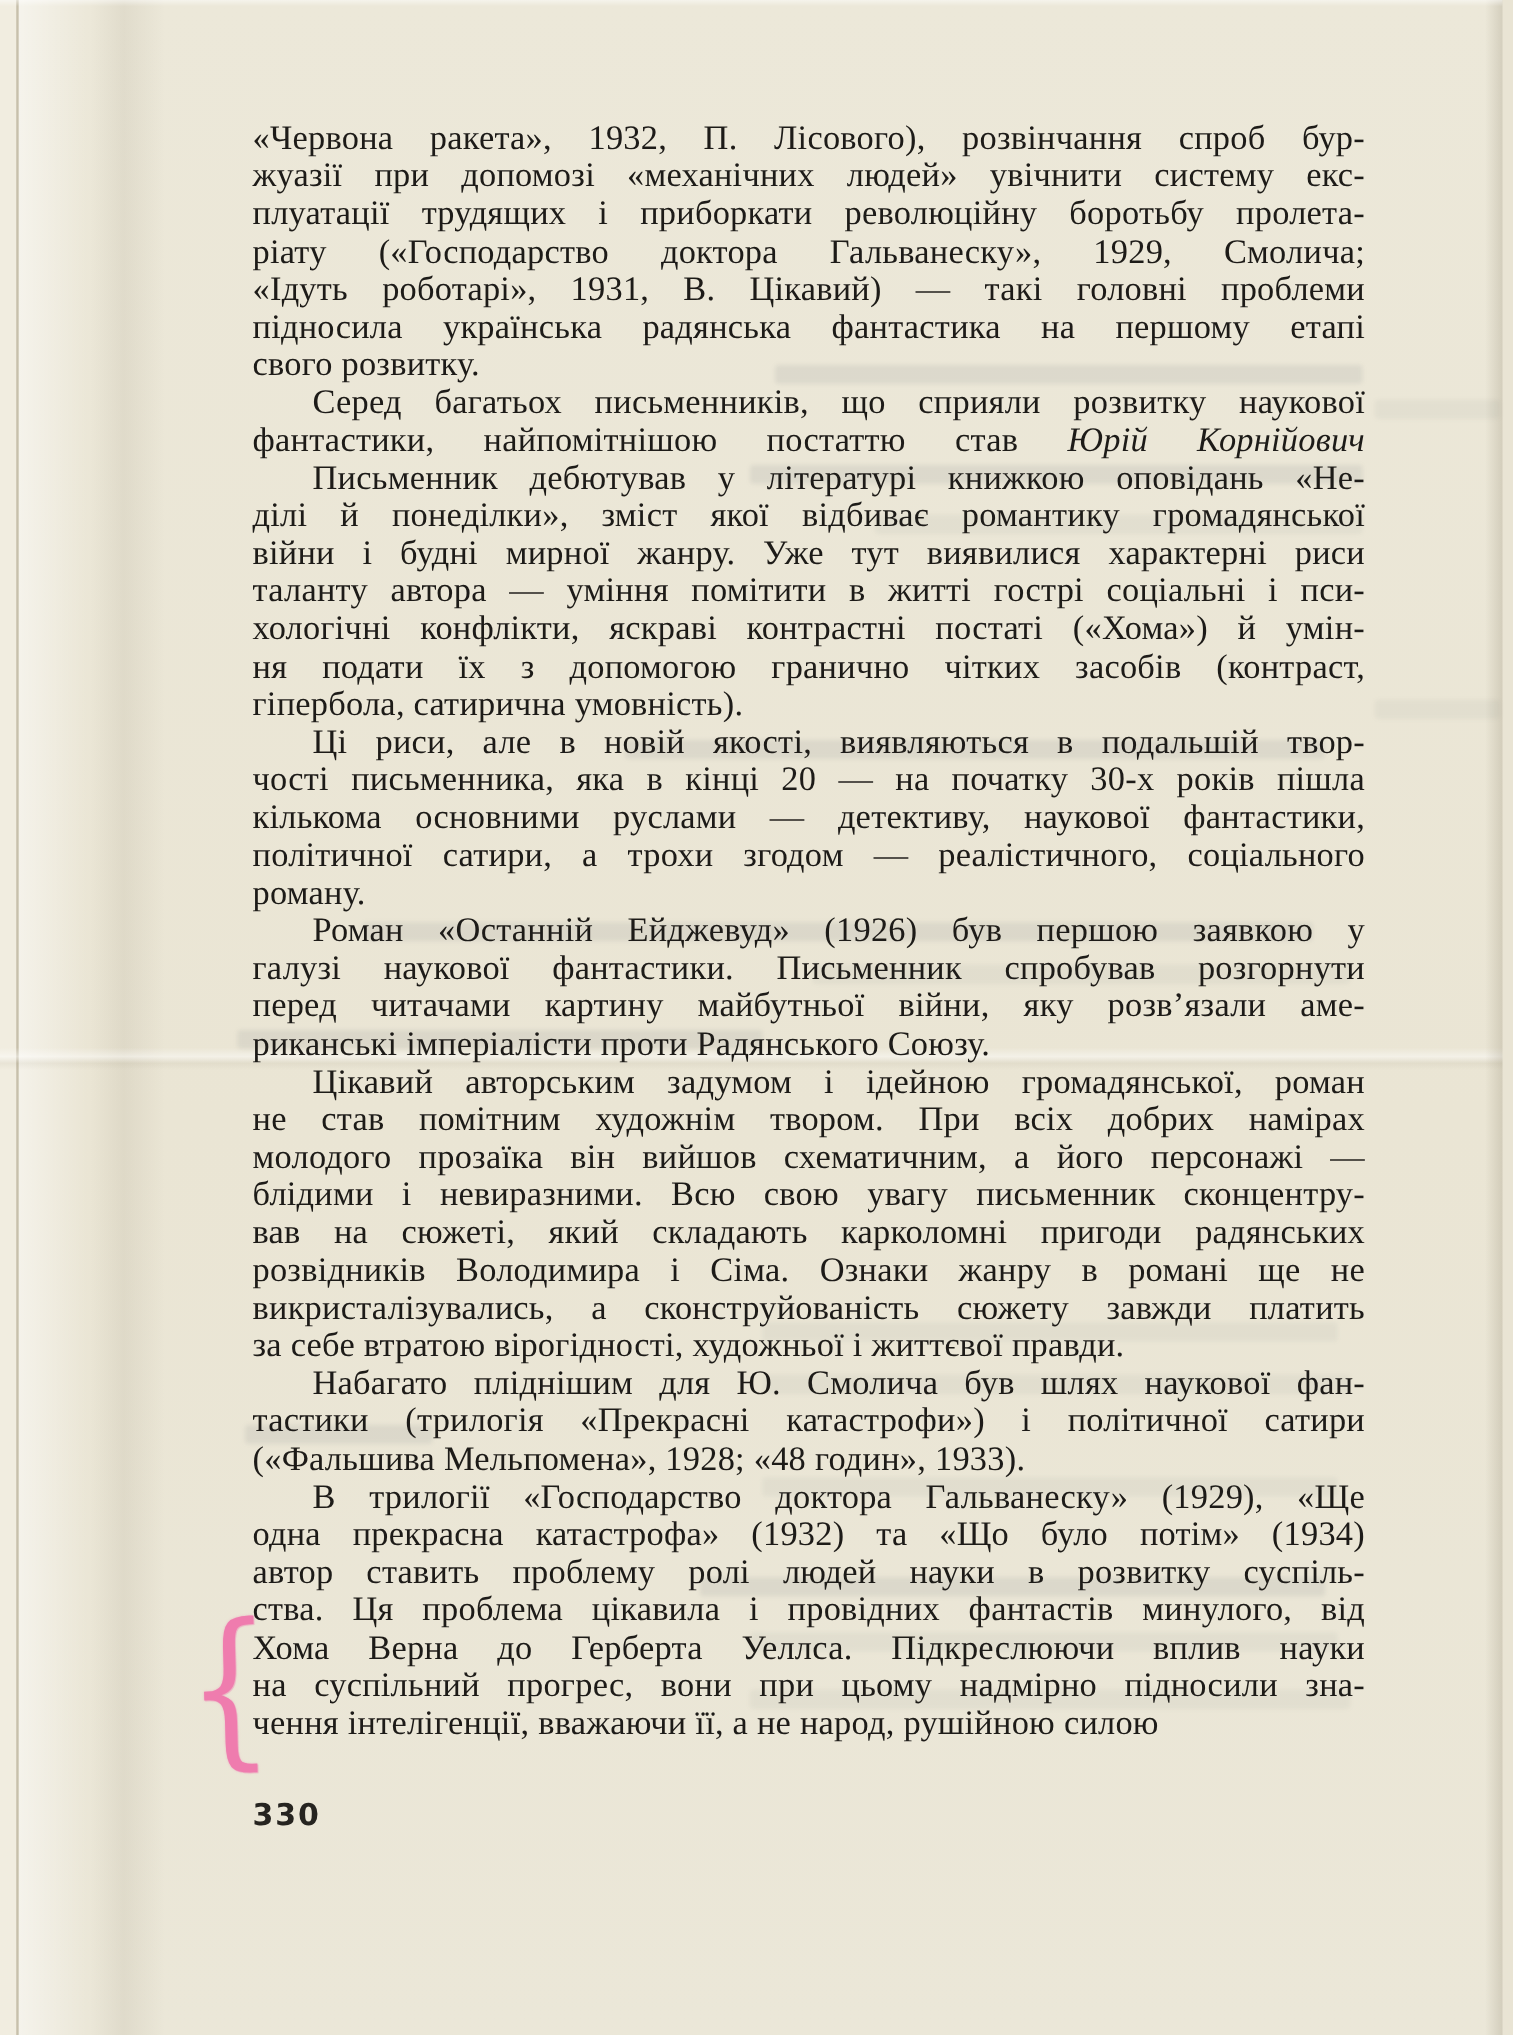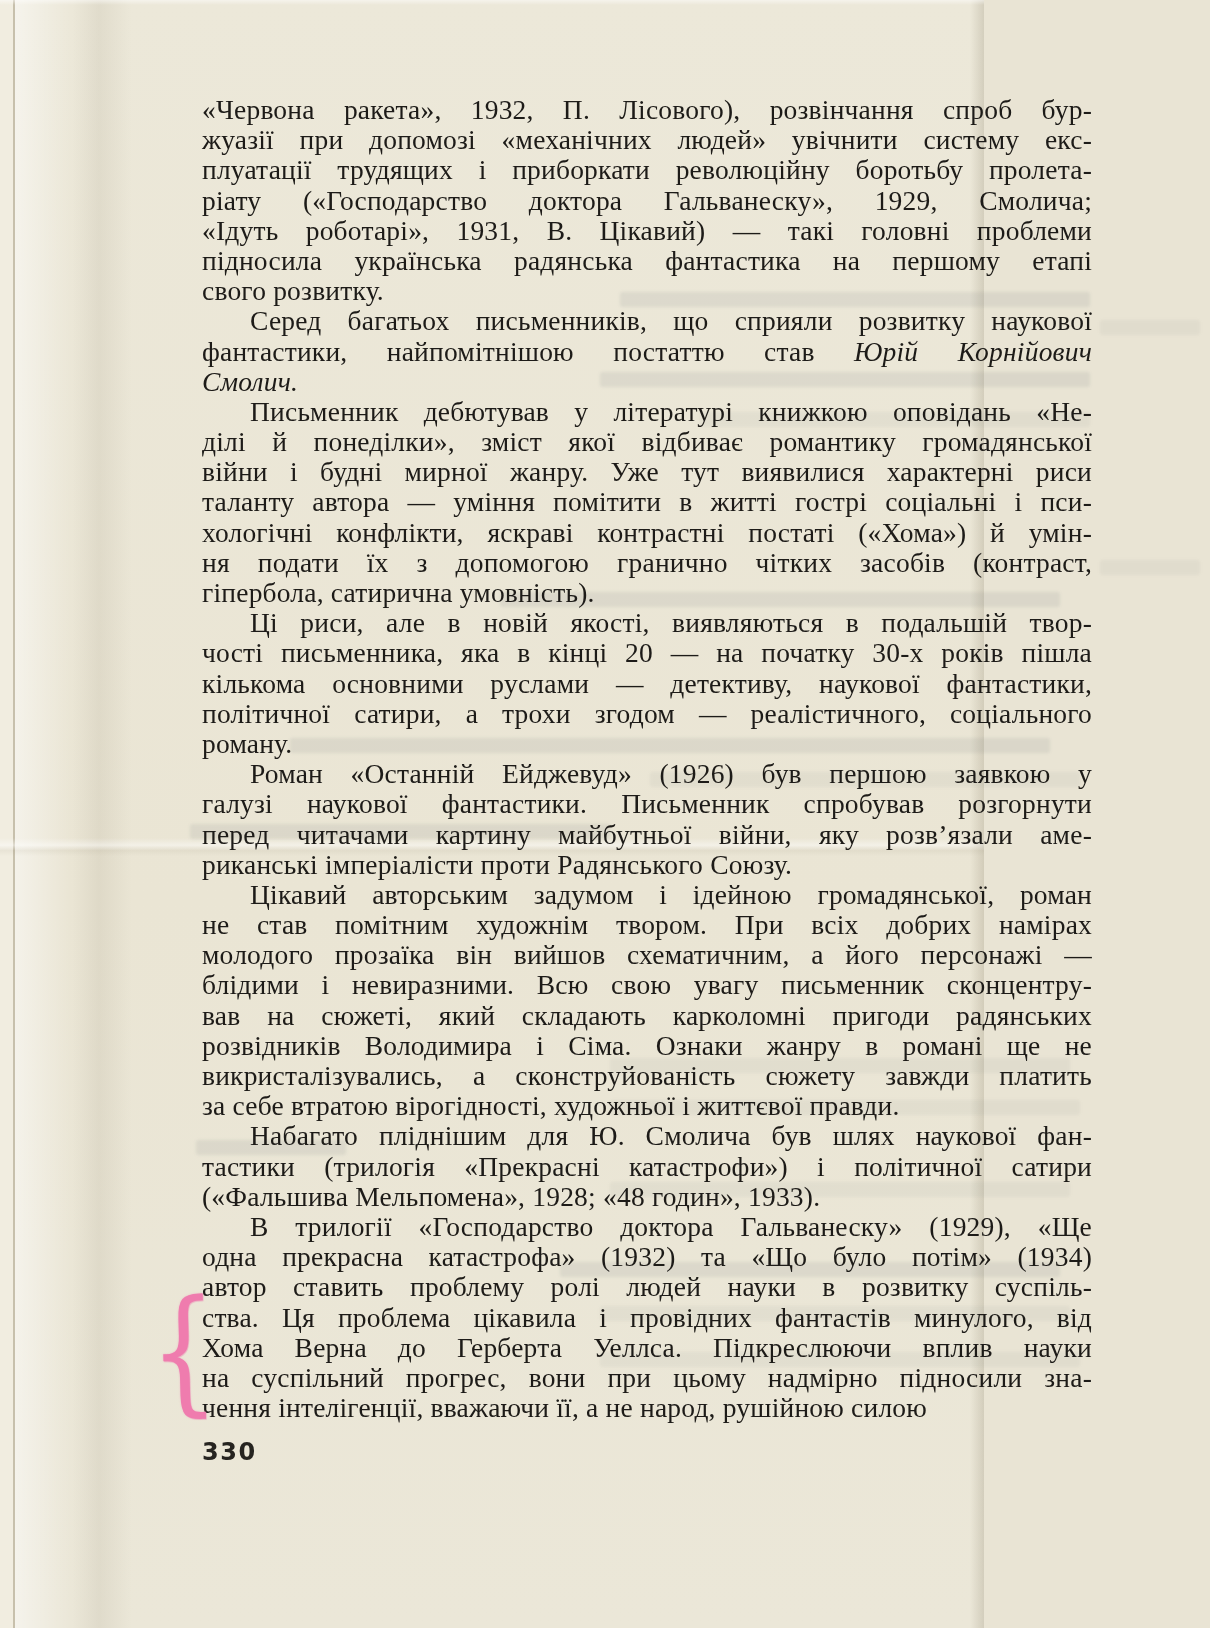--- a/index.html
+++ b/index.html
@@ -3,21 +3,21 @@
 <meta charset="utf-8">
 <style>
   html, body {
     margin: 0; padding: 0;
     width: 1210px; height: 1628px;
     overflow: hidden;
     background: #e9e4d4;
   }
   .page {
     position: relative;
-    width: 984px; height: 1628px;
+    width: 1202px; height: 1628px;
     background: linear-gradient(180deg, #ece8d9 0%, #eae5d4 55%, #ebe7d8 100%);
   }
   
   .edge-left {
     position: absolute; left: 0; top: 0; bottom: 0; width: 13px;
     background: #f1ede0;
     border-right: 2px solid rgba(148, 138, 108, 0.45);
   }
   .edge-left-glow {
     position: absolute; left: 15px; top: 0; bottom: 0; width: 55px;
@@ -124,21 +124,20 @@
   <div class="text-column">
       <div class="line"><span>«Червона ракета», 1932, П. Лісового), розвінчання спроб бур-</span></div>
       <div class="line"><span>жуазії при допомозі «механічних людей» увічнити систему екс-</span></div>
       <div class="line"><span>плуатації трудящих і приборкати революційну боротьбу пролета-</span></div>
       <div class="line"><span>ріату («Господарство доктора Гальванеску», 1929, Смолича;</span></div>
       <div class="line"><span>«Ідуть роботарі», 1931, В. Цікавий) — такі головні проблеми</span></div>
       <div class="line"><span>підносила українська радянська фантастика на першому етапі</span></div>
       <div class="line para-end"><span>свого розвитку.</span></div>
       <div class="line indent"><span>Серед багатьох письменників, що сприяли розвитку наукової</span></div>
       <div class="line"><span>фантастики, найпомітнішою постаттю став </span><i>Юрій Корнійович</i></div>
-      <div class="line para-end"><i>Смолич.</i></div>
       <div class="line indent"><span>Письменник дебютував у літературі книжкою оповідань «Не-</span></div>
       <div class="line"><span>ділі й понеділки», зміст якої відбиває романтику громадянської</span></div>
       <div class="line"><span>війни і будні мирної жанру. Уже тут виявилися характерні риси</span></div>
       <div class="line"><span>таланту автора — уміння помітити в житті гострі соціальні і пси-</span></div>
       <div class="line"><span>хологічні конфлікти, яскраві контрастні постаті («Хома») й умін-</span></div>
       <div class="line"><span>ня подати їх з допомогою гранично чітких засобів (контраст,</span></div>
       <div class="line para-end"><span>гіпербола, сатирична умовність).</span></div>
       <div class="line indent"><span>Ці риси, але в новій якості, виявляються в подальшій твор-</span></div>
       <div class="line"><span>чості письменника, яка в кінці 20 — на початку 30-х років пішла</span></div>
       <div class="line"><span>кількома основними руслами — детективу, наукової фантастики,</span></div>

